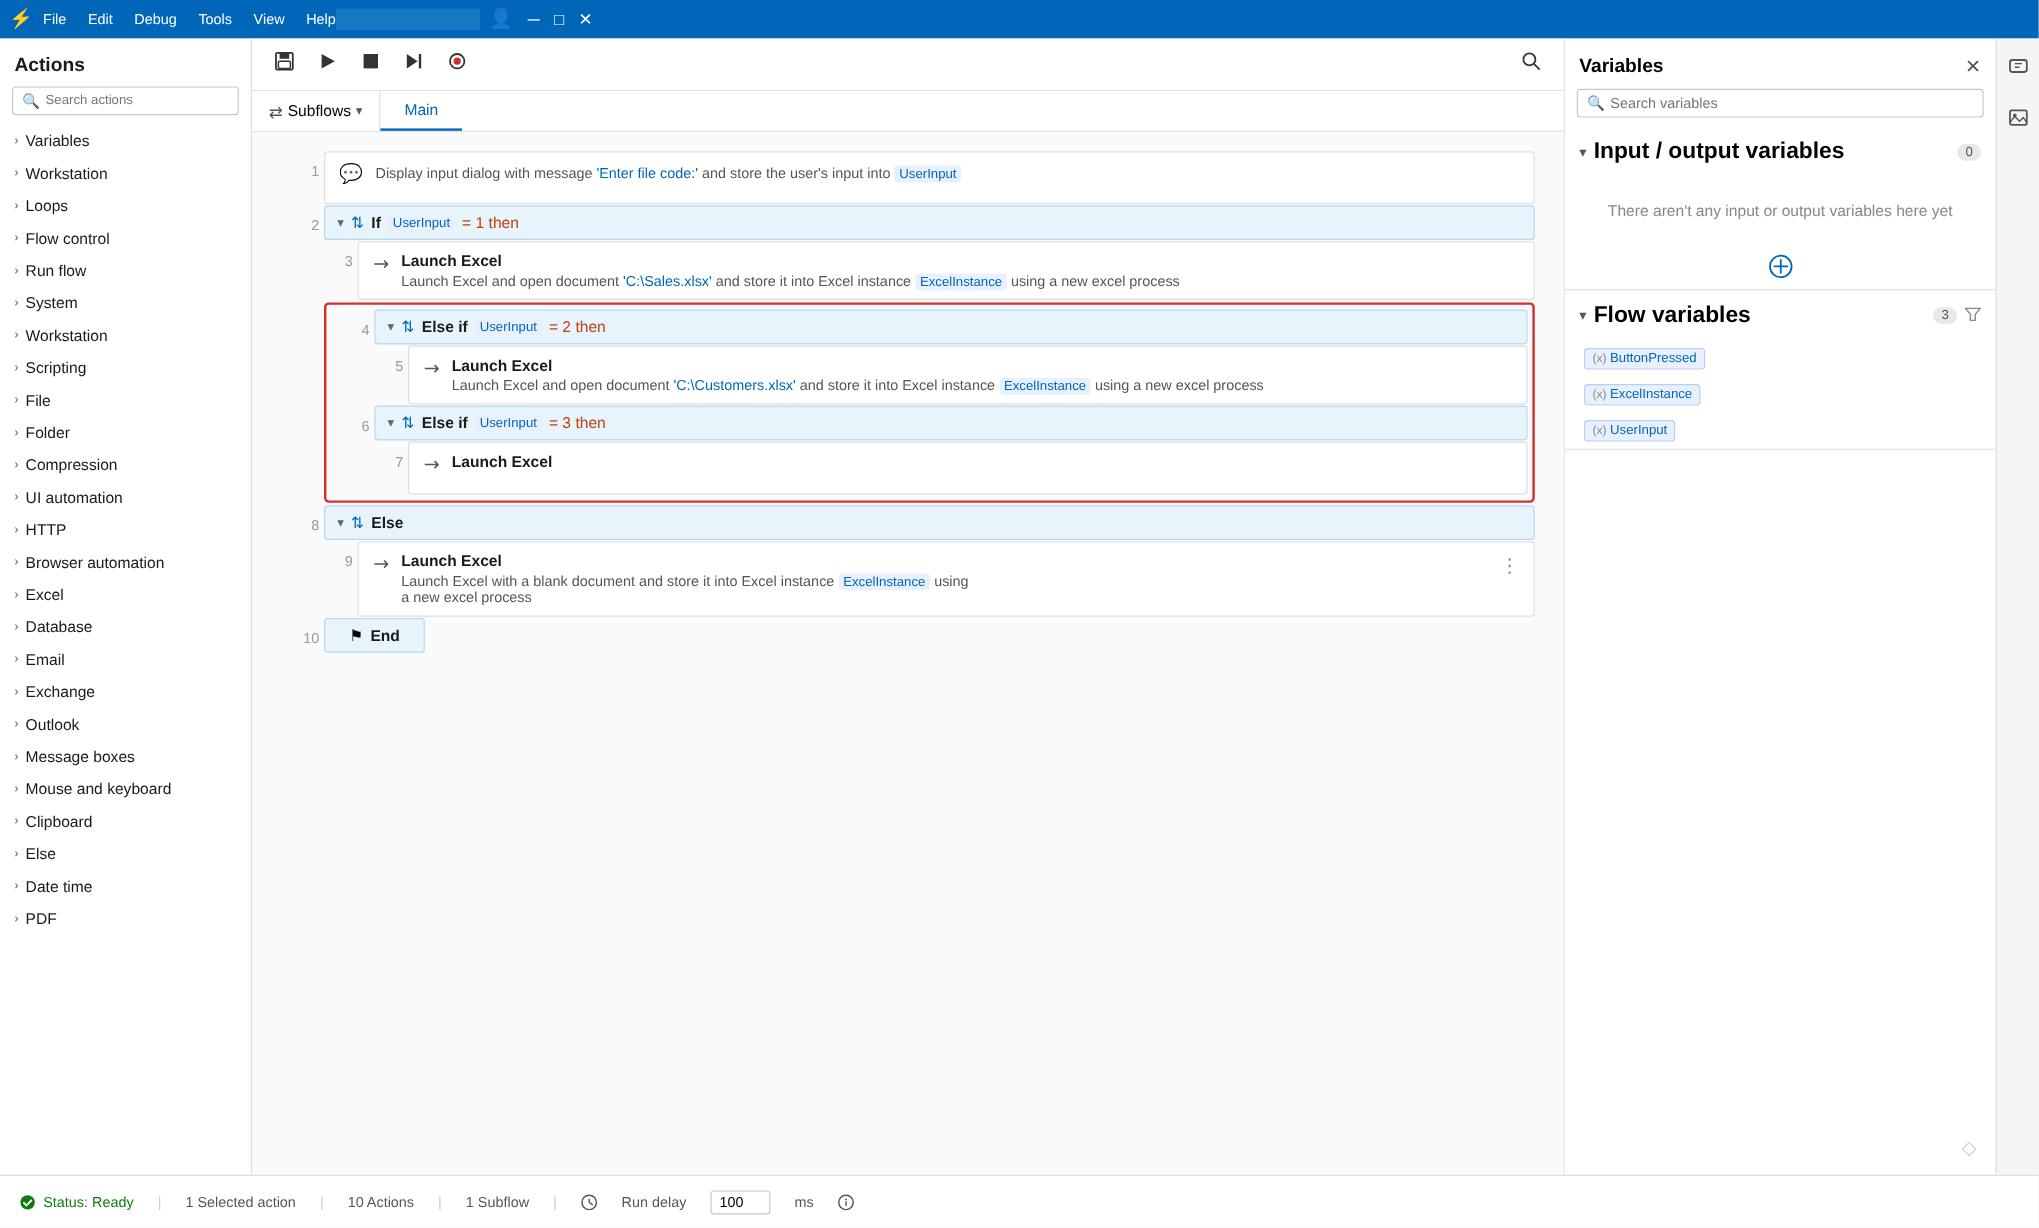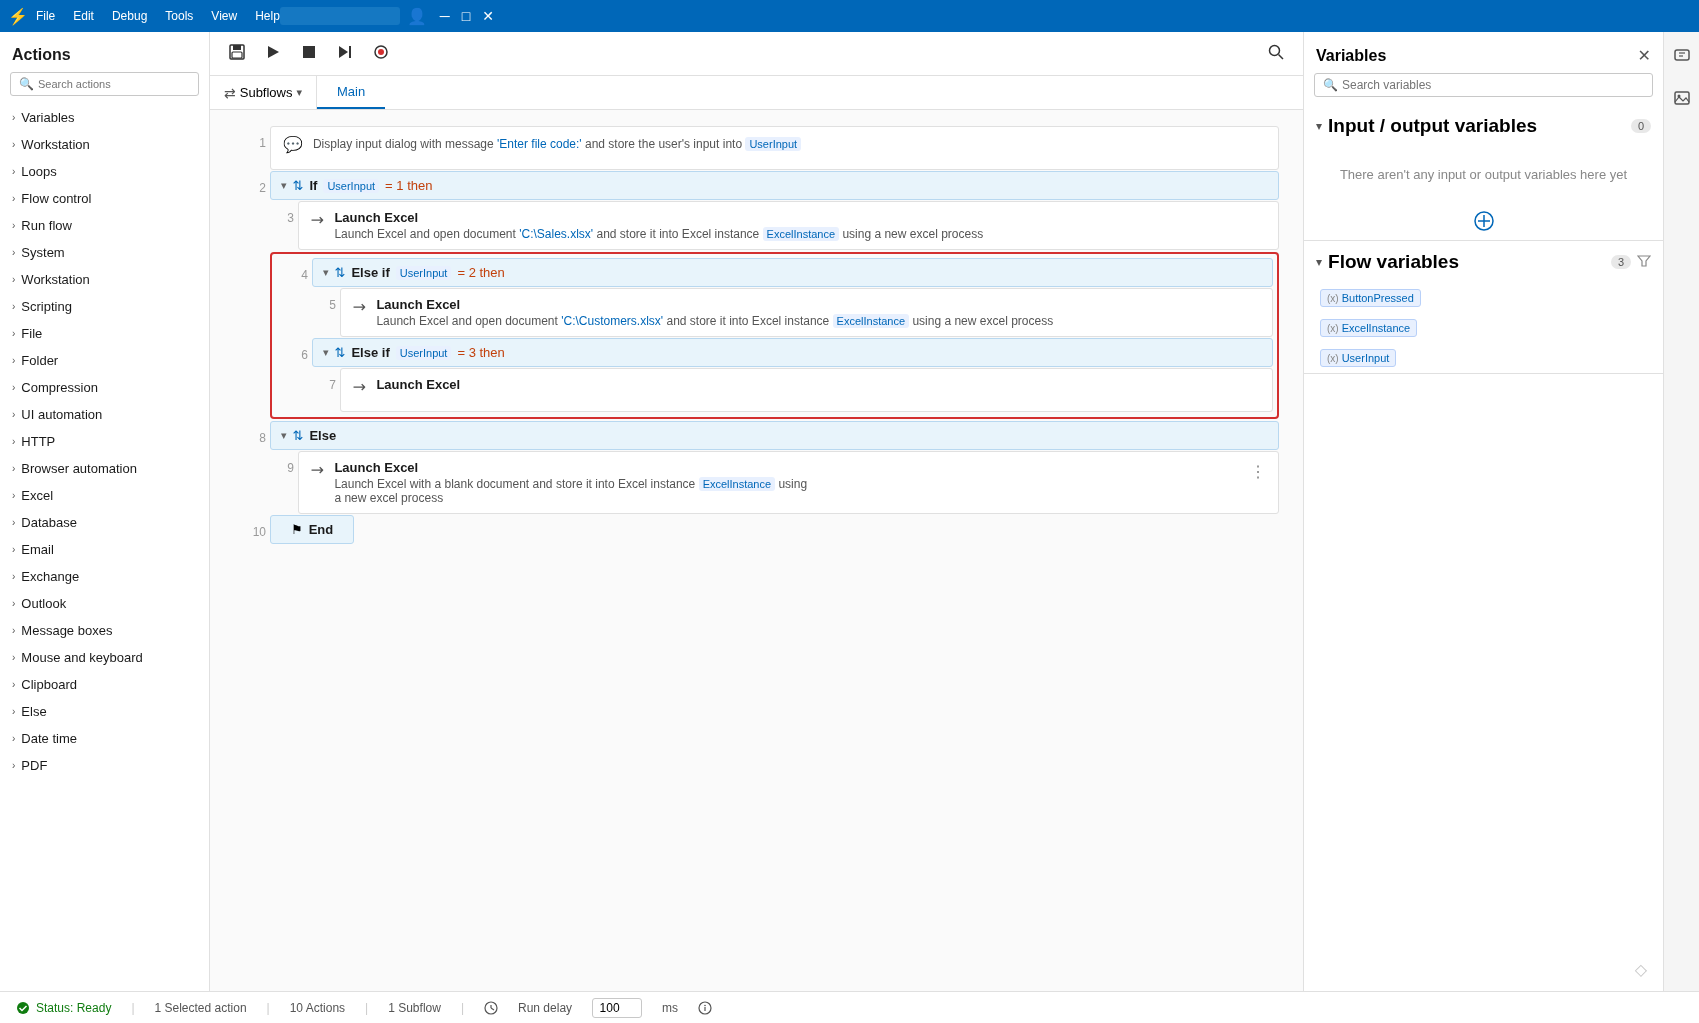--- a/index.html
+++ b/index.html
@@ -75,21 +75,21 @@
     .var-section-title { font-size: 19px; font-weight: 600; flex: 1; }
     .var-count-badge { background: #e8e8e8; border-radius: 10px; padding: 1px 7px; font-size: 11px; color: #555; }
     .var-filter-btn { background: none; border: none; cursor: pointer; font-size: 14px; color: #888; }
     .var-empty { padding: 20px; text-align: center; color: #888; font-size: 13px; }
     .var-add-btn { display: flex; align-items: center; justify-content: center; padding: 8px; cursor: pointer; color: #0067b8; font-size: 18px; }
 
     .var-item { display: flex; align-items: center; gap: 6px; padding: 6px 16px; cursor: pointer; }
     .var-badge { background: #e8f0fe; border: 1px solid #b8d0f8; border-radius: 3px; padding: 2px 6px; font-size: 11px; color: #0067b8; display: flex; align-items: center; gap: 3px; }
 
     
-    .status-bar { background: white; border-top: 1px solid #e0e0e0; height: 32px; display: flex; align-items: center; padding: 0 16px; gap: 20px; font-size: 12px; color: #555; flex-shrink: 0; }
+    .status-bar { background: white; border-top: 1px solid #e0e0e0; height: 44px; display: flex; align-items: center; padding: 0 16px; gap: 20px; font-size: 12px; color: #555; flex-shrink: 0; }
     .status-ready { display: flex; align-items: center; gap: 6px; color: #107c10; font-weight: 500; }
     .status-sep { color: #ccc; }
     .run-delay-input { width: 50px; border: 1px solid #c8c8c8; border-radius: 3px; padding: 2px 4px; font-size: 12px; text-align: center; }
 
     .right-sidebar { display: flex; }
     .right-icon-bar { width: 36px; background: #f5f5f5; border-left: 1px solid #e0e0e0; display: flex; flex-direction: column; align-items: center; padding-top: 8px; gap: 8px; }
     .right-icon-bar-btn { background: none; border: none; cursor: pointer; font-size: 18px; color: #555; padding: 6px; }
 
     .step-row { display: flex; align-items: flex-start; gap: 0; margin-bottom: 1px; }
     .line-number { width: 36px; padding: 10px 4px 0 0; text-align: right; font-size: 12px; color: #999; flex-shrink: 0; }

